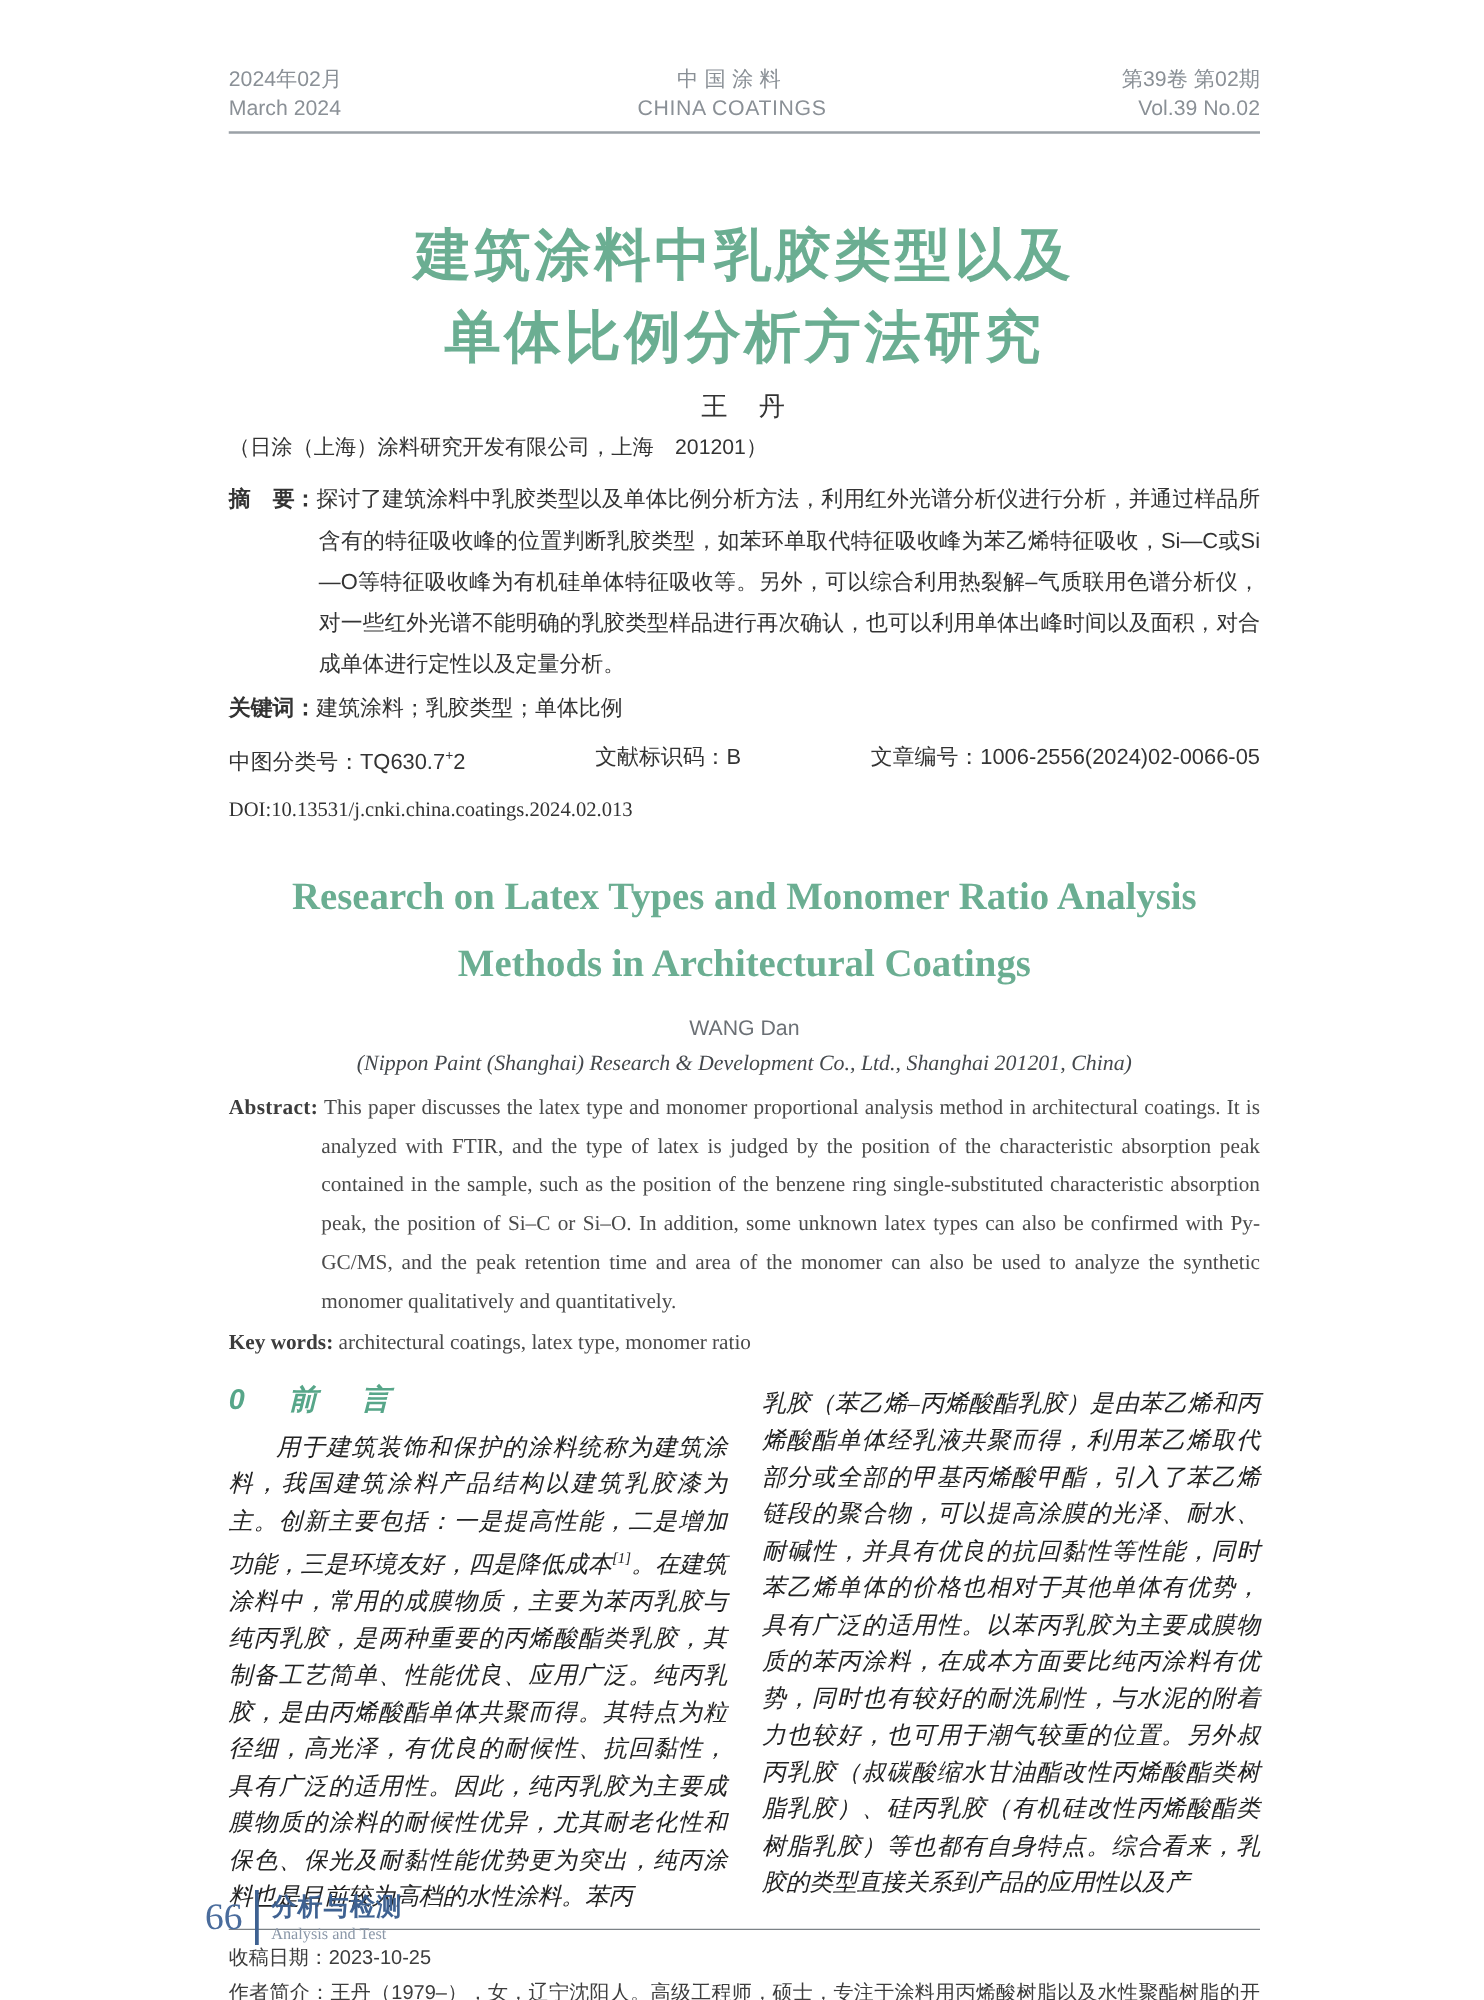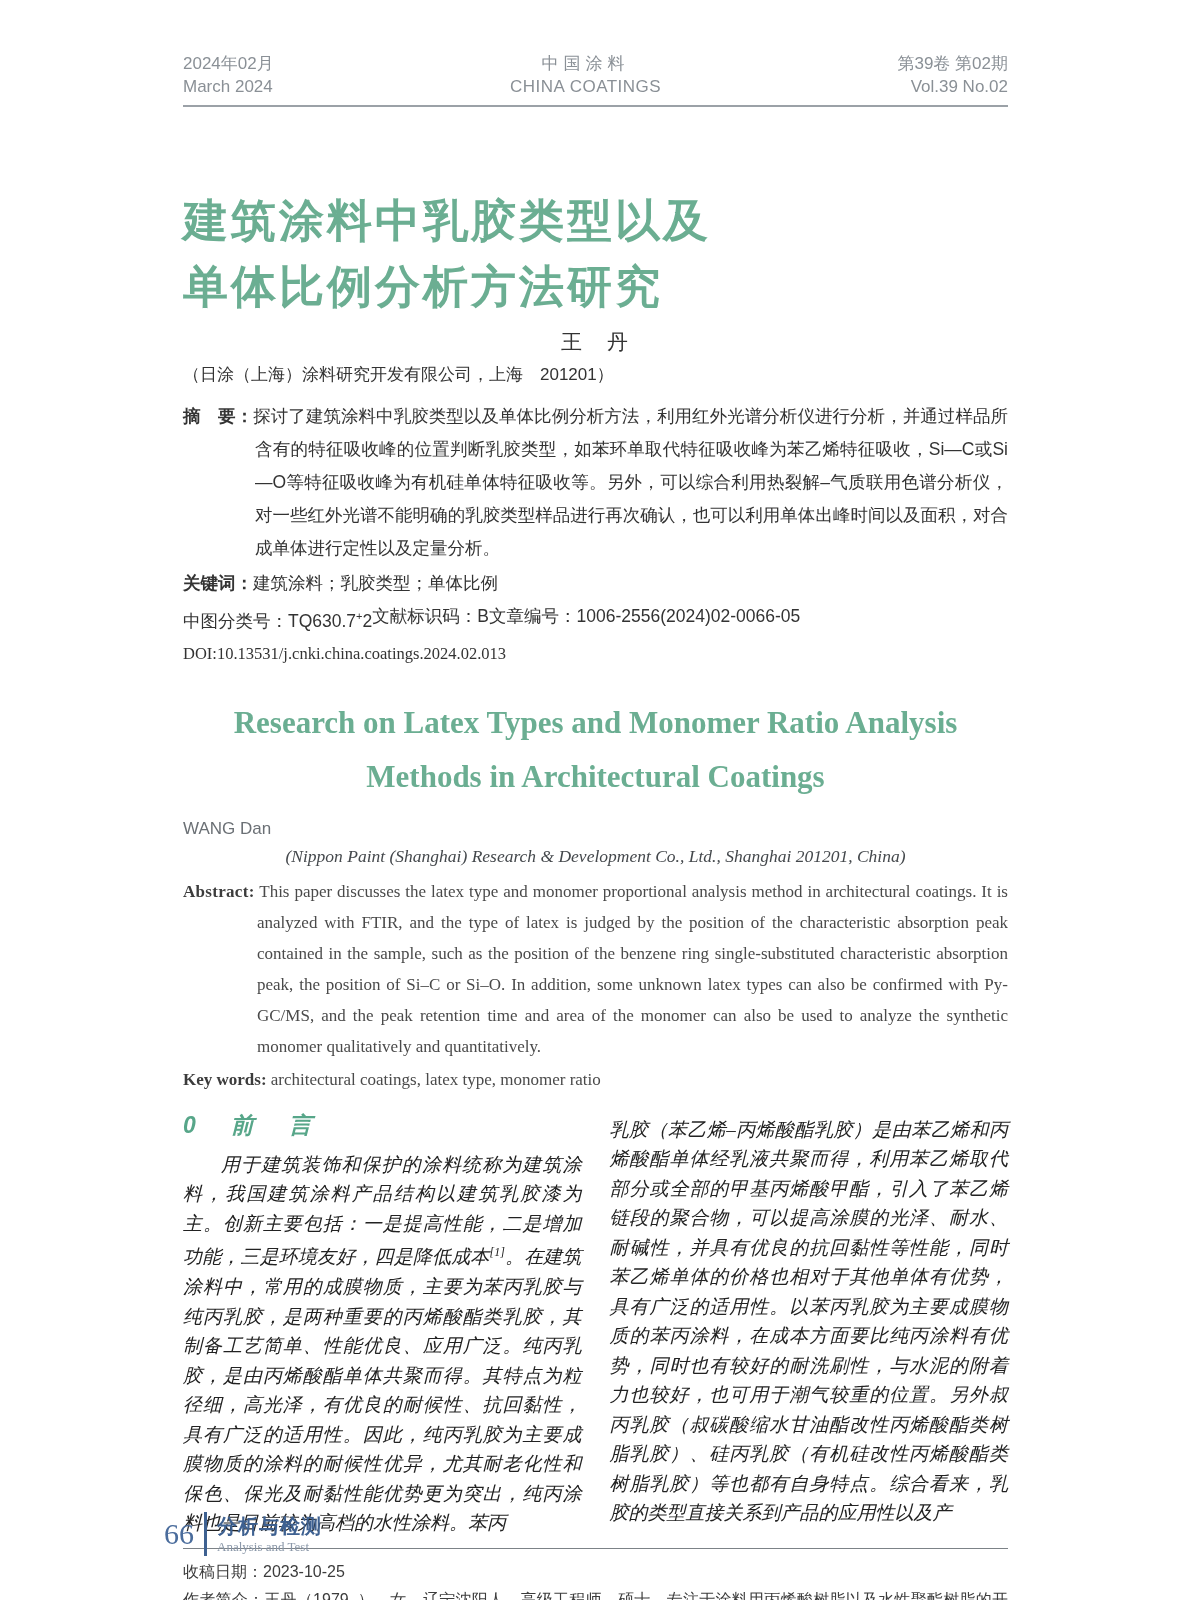--- a/index.html
+++ b/index.html
@@ -29,22 +29,22 @@
     line-height: 23px;
   }
   .jh-left  { text-align: left; }
   .jh-center{ text-align: center; }
   .jh-right { text-align: right; }
   .jh-cn { letter-spacing: 5px; }
   .jh-en { letter-spacing: 0.5px; }
 
   
   .title-cn {
-    margin-top: 81px;
-    text-align: left;
+    margin-top: 64px;
+    text-align: center;
     color: #6bae92;
     font-size: 45px;
     font-weight: 700;
     line-height: 66px;
     letter-spacing: 3px;
   }
   .author-cn {
     margin-top: 8px;
     text-align: center;
     font-size: 21px;
@@ -71,22 +71,23 @@
   .keywords-cn {
     margin-top: 3px;
     font-size: 17.5px;
     line-height: 30px;
     color: #333;
   }
   .keywords-cn .lbl { font-weight: 700; }
   .class-row {
     margin-top: 4px;
     display: flex;
-    font-size: 17.5px;
-    line-height: 28px;
+    justify-content: space-between;
+    font-size: 17.5px;
+    line-height: 40px;
     color: #333;
   }
   .class-row sup { font-size: 11px; }
   .doi-line {
     margin-top: 7px;
     font-family: "Liberation Serif", serif;
     font-size: 16.5px;
     line-height: 24px;
     color: #333;
   }
@@ -96,21 +97,21 @@
     margin-top: 30px;
     text-align: center;
     font-family: "Liberation Serif", serif;
     font-weight: 700;
     font-size: 31px;
     line-height: 54px;
     color: #6bae92;
   }
   .author-en {
     margin-top: 15px;
-    text-align: left;
+    text-align: center;
     font-size: 17px;
     color: #6b7075;
   }
   .affiliation-en {
     margin-top: 7px;
     text-align: center;
     font-family: "Liberation Serif", serif;
     font-style: italic;
     font-size: 17.5px;
     color: #44484c;

